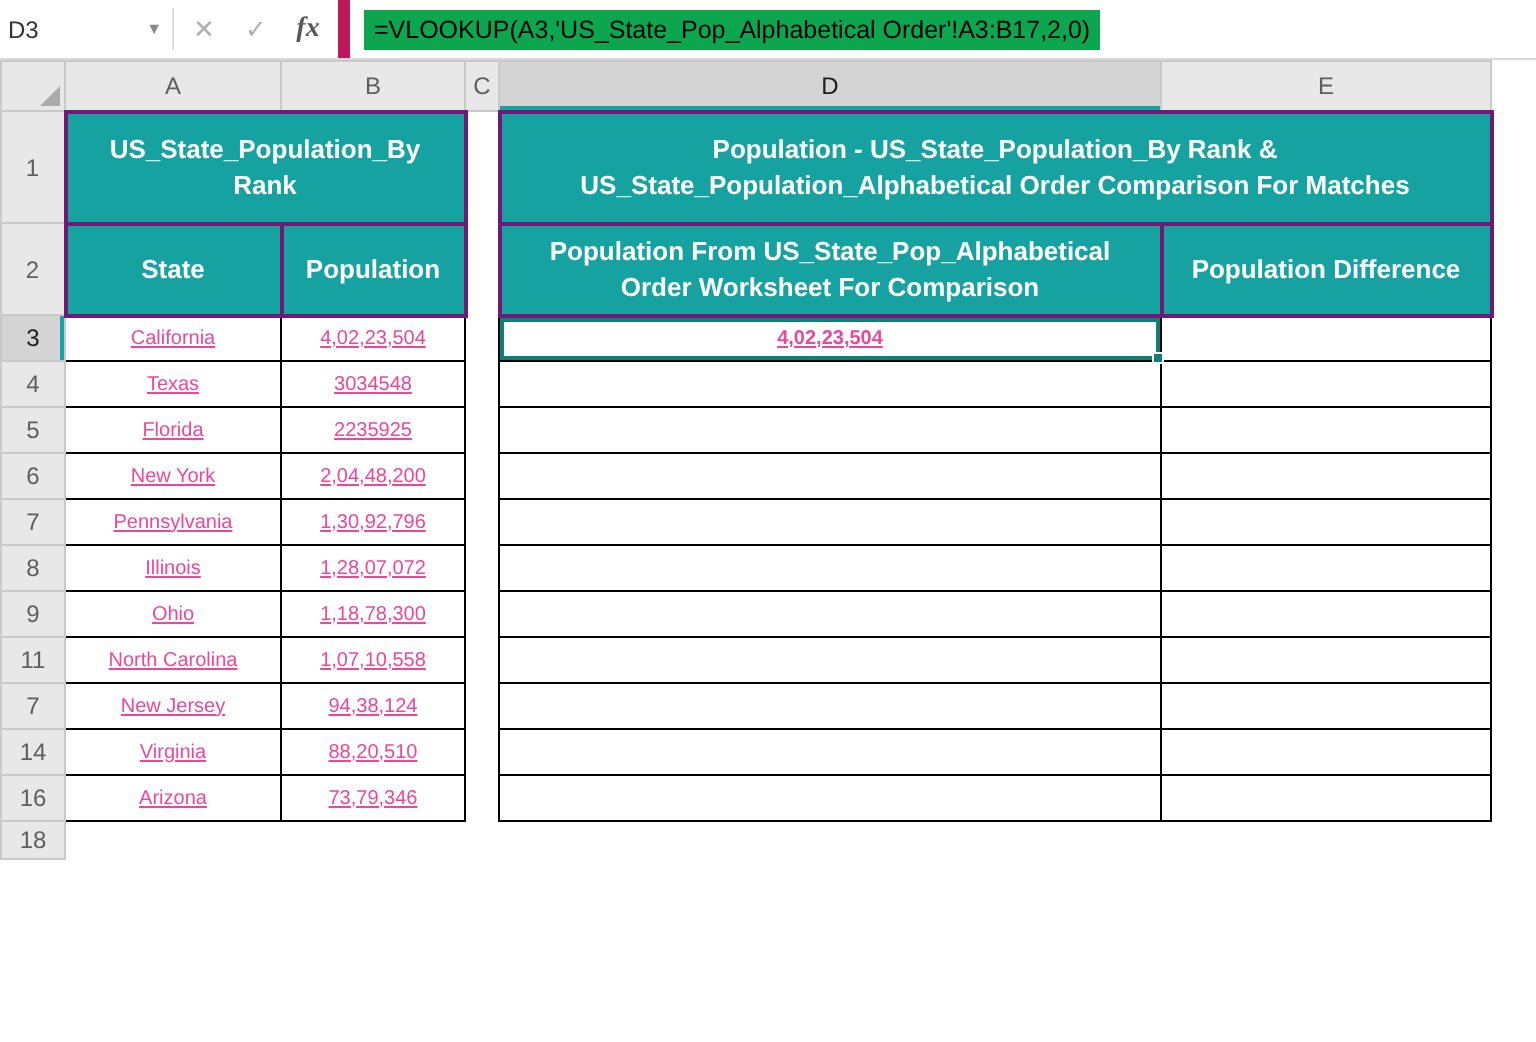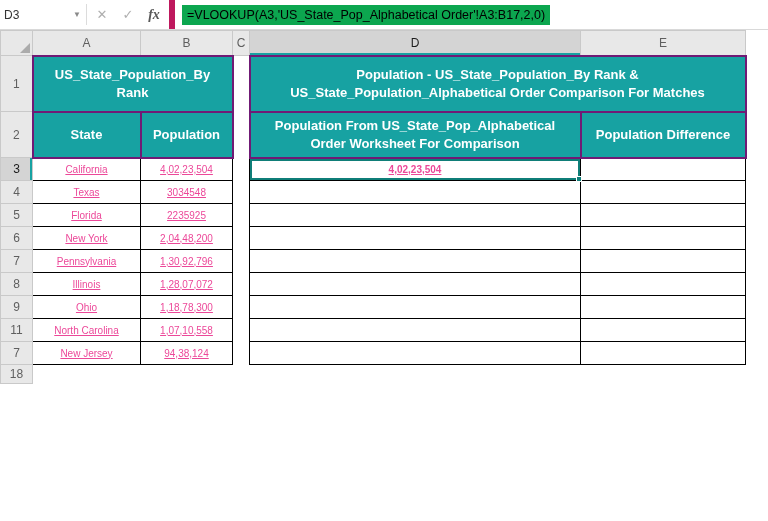--- a/index.html
+++ b/index.html
@@ -199,18 +199,34 @@
         <td class="b"></td>
       </tr>
       <tr class="datarow">
         <th class="rowh">7</th>
         <td class="b">New Jersey</td>
         <td class="b">94,38,124</td>
         <td class="gap"></td>
         <td class="b"></td>
         <td class="b"></td>
       </tr>
+      <tr class="datarow">
+        <th class="rowh">14</th>
+        <td class="b">Virginia</td>
+        <td class="b">88,20,510</td>
+        <td class="gap"></td>
+        <td class="b"></td>
+        <td class="b"></td>
+      </tr>
+      <tr class="datarow">
+        <th class="rowh">16</th>
+        <td class="b">Arizona</td>
+        <td class="b">73,79,346</td>
+        <td class="gap"></td>
+        <td class="b"></td>
+        <td class="b"></td>
+      </tr>
       <tr class="lastrow">
         <th class="rowh">18</th>
         <td class="nob" colspan="5"></td>
       </tr>
     </tbody>
 </table>
 
 </body></html>

